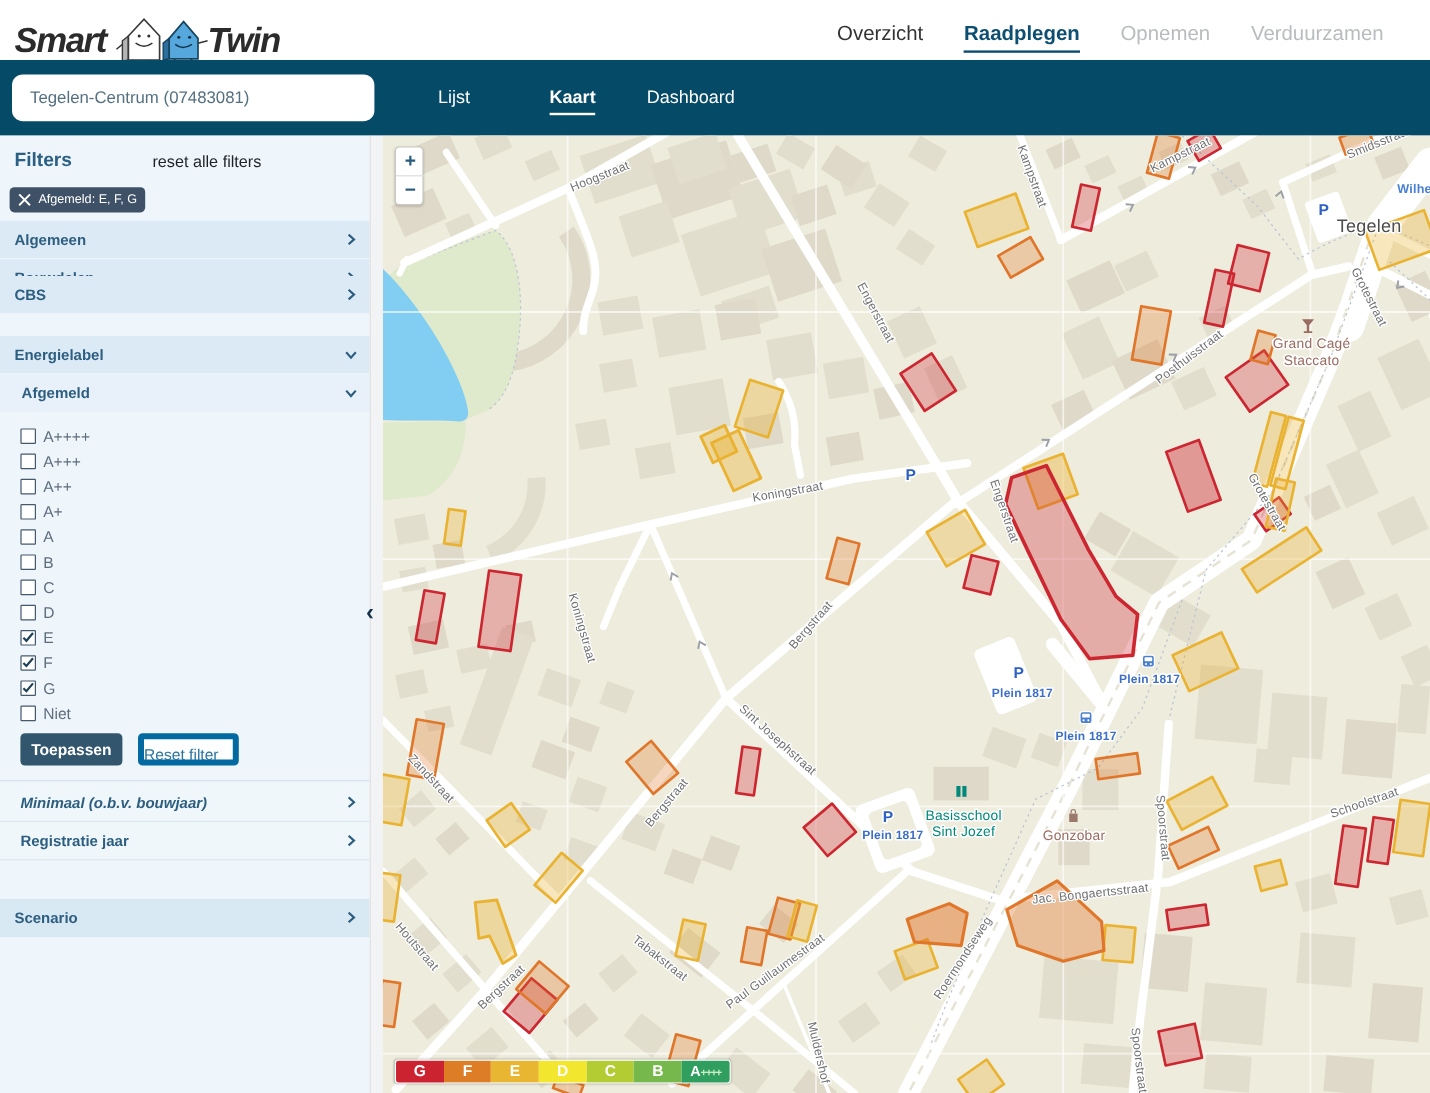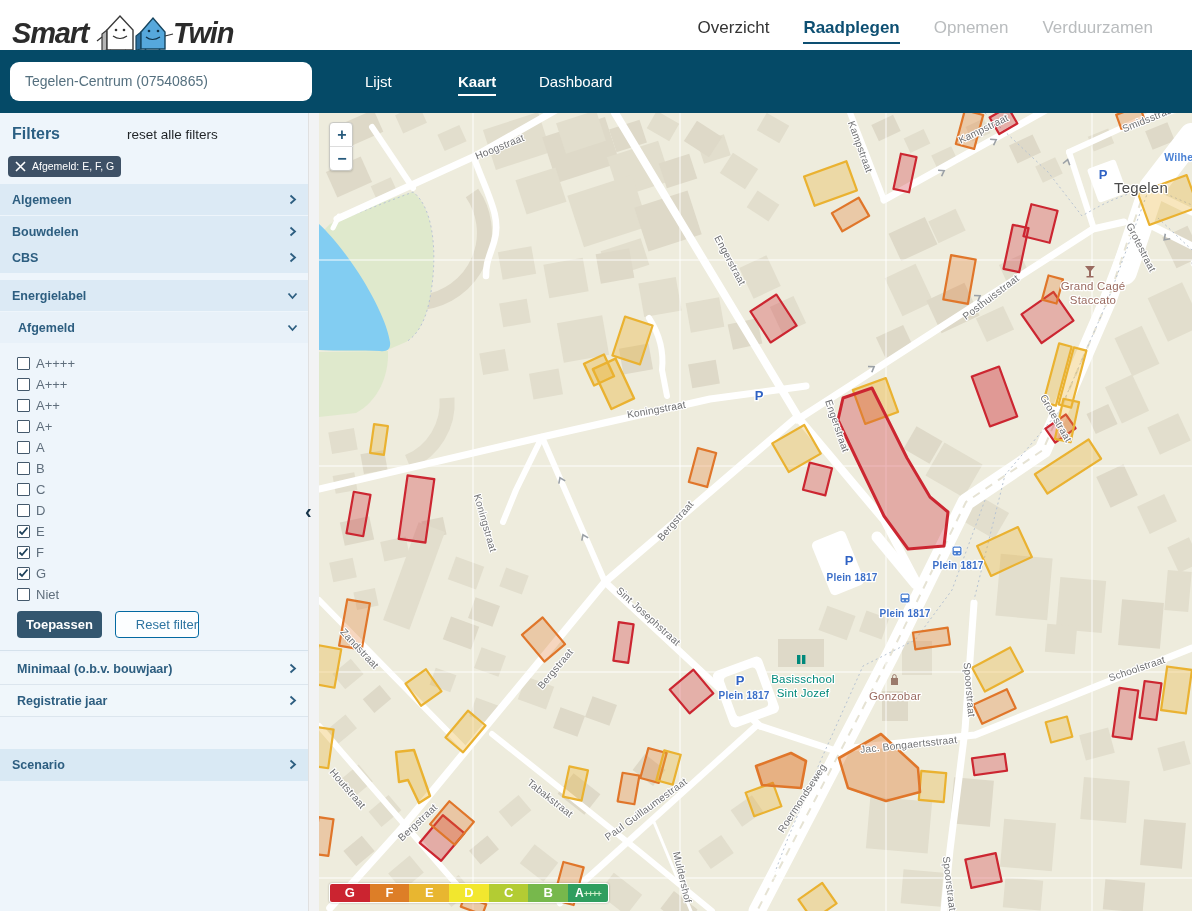--- a/index.html
+++ b/index.html
@@ -34,21 +34,21 @@
 .accb .t { left:17px; }
 .accS { background:#d9e9f4; height:32px; }
 .cbrow { position:absolute; left:17px; height:21px; width:280px; }
 .cb { position:absolute; left:0; top:3px; width:13px; height:13px; background:#fff;
   border:1.5px solid #44596c; border-radius:1px; }
 .cbl { position:absolute; left:19px; top:2px; font-size:13px; color:#5f6e7c; }
 .chk { position:absolute; left:0px; top:0px; }
 .btn1 { position:absolute; left:17px; top:498px; width:85px; height:27px; background:#33566f;
   border-radius:4px; color:#fff; font-size:13px; font-weight:bold; text-align:center; line-height:27px; }
 .btn2 { position:absolute; left:115px; top:498px; width:84px; height:27px; background:#fcfeff;
-  border:1px solid #0369a1; border-radius:4px; color:#2d74a0; font-size:13px; text-align:right; line-height:25px; }
+  border:5px solid #0369a1; border-radius:4px; color:#2d74a0; font-size:13px; text-align:left; line-height:25px; }
 .sep { position:absolute; left:0; top:537px; width:308px; height:1px; background:#d5e2ec; }
 .scrollst { position:absolute; left:308px; top:113px; width:11px; height:798px; background:#f2f3f4;
   border-left:1px solid #e0e0e0; }
 .collapse { position:absolute; left:305px; top:500px; color:#16344a; font-size:20px; font-weight:bold; z-index:5; }
 .map { position:absolute; left:319px; top:113px; width:873px; height:798px; background:#eeecdd; }
 .zoomctl { position:absolute; left:10px; top:9px; width:24px; height:49px; background:#fff;
   border:1px solid #c9c9c4; border-radius:4px; box-shadow:0 1px 2px rgba(0,0,0,.15); z-index:4;}
 .zoomctl .zp { position:absolute; left:0; top:0; width:24px; height:24px; text-align:center;
   color:#275a7c; font-weight:bold; font-size:16px; line-height:24px; border-bottom:1px solid #ddd; }
 .zoomctl .zm { position:absolute; left:0; top:25px; width:24px; height:24px; text-align:center;
@@ -82,21 +82,21 @@
     <path d="M130,48 L136,48 M152,48 L159,48" stroke="#16455f" stroke-width="1.8"></path>
     <path d="M155,30 L163,28" stroke="#333" stroke-width="1.2"></path>
     <text x="163" y="37" font-size="29" font-weight="bold" font-style="italic" fill="#2b2b2b" letter-spacing="-1.2">Twin</text>
   </svg></div>
   <div class="nav">
     <span class="n1">Overzicht</span><span class="act">Raadplegen</span><span class="dis">Opnemen</span><span class="dis">Verduurzamen</span>
   </div>
 </div>
 <div class="bar">
   <div class="search">
-      <span>Tegelen-Centrum (07540865)</span>
+      <span>Tegelen-Centrum (07483081)</span>
     </div>
   <div class="tabs">
     <span class="tab" style="left:365px;">Lijst</span>
     <span class="tab tabk" style="left:458px;">Kaart</span>
     <span class="tab" style="left:539px;">Dashboard</span>
   </div>
 </div>
 <aside>
   <div class="fhead">Filters</div>
   <div class="freset">reset alle filters</div>
@@ -108,21 +108,21 @@
       <span class="c"><svg width="11" height="11" viewBox="0 0 11 11" style="margin-top:2px;">
           <path d="M3.5,1.5 L8,5.5 L3.5,9.5" stroke="#2d5e80" stroke-width="1.8" fill="none"></path>
         </svg></span>
     </div>
   <div class="acc" style="top:103px;">
       <span class="t">Bouwdelen</span>
       <span class="c"><svg width="11" height="11" viewBox="0 0 11 11" style="margin-top:2px;">
           <path d="M3.5,1.5 L8,5.5 L3.5,9.5" stroke="#2d5e80" stroke-width="1.8" fill="none"></path>
         </svg></span>
     </div>
-  <div class="acc" style="top:129px;padding-left:29px;">
+  <div class="acc" style="top:117px;padding-left:29px;">
       <span class="t">CBS</span>
       <span class="c"><svg width="11" height="11" viewBox="0 0 11 11" style="margin-top:2px;">
           <path d="M3.5,1.5 L8,5.5 L3.5,9.5" stroke="#2d5e80" stroke-width="1.8" fill="none"></path>
         </svg></span>
     </div>
   <div class="acc" style="top:167px;">
       <span class="t">Energielabel</span>
       <span class="c"><svg width="11" height="11" viewBox="0 0 11 11" style="margin-top:2px;">
           <path d="M1.5,3.5 L5.5,8 L9.5,3.5" stroke="#2d5e80" stroke-width="1.8" fill="none"></path>
         </svg></span>
@@ -189,21 +189,21 @@
       </span>
       <span class="cbl">G</span>
     </div>
   <div class="cbrow" style="top:472px;">
       <span class="cb"></span>
       <span class="cbl">Niet</span>
     </div>
   <div class="btn1">Toepassen</div>
   <div class="btn2">Reset filter</div>
   <div class="sep"></div>
-  <div class="acc accb" style="top:540px;">
+  <div class="acc accb" style="top:540px;font-style:italic;">
       <span class="t">Minimaal (o.b.v. bouwjaar)</span>
       <span class="c"><svg width="11" height="11" viewBox="0 0 11 11" style="margin-top:2px;">
           <path d="M3.5,1.5 L8,5.5 L3.5,9.5" stroke="#2d5e80" stroke-width="1.8" fill="none"></path>
         </svg></span>
     </div>
   <div class="acc accb" style="top:572px;">
       <span class="t">Registratie jaar</span>
       <span class="c"><svg width="11" height="11" viewBox="0 0 11 11" style="margin-top:2px;">
           <path d="M3.5,1.5 L8,5.5 L3.5,9.5" stroke="#2d5e80" stroke-width="1.8" fill="none"></path>
         </svg></span>

